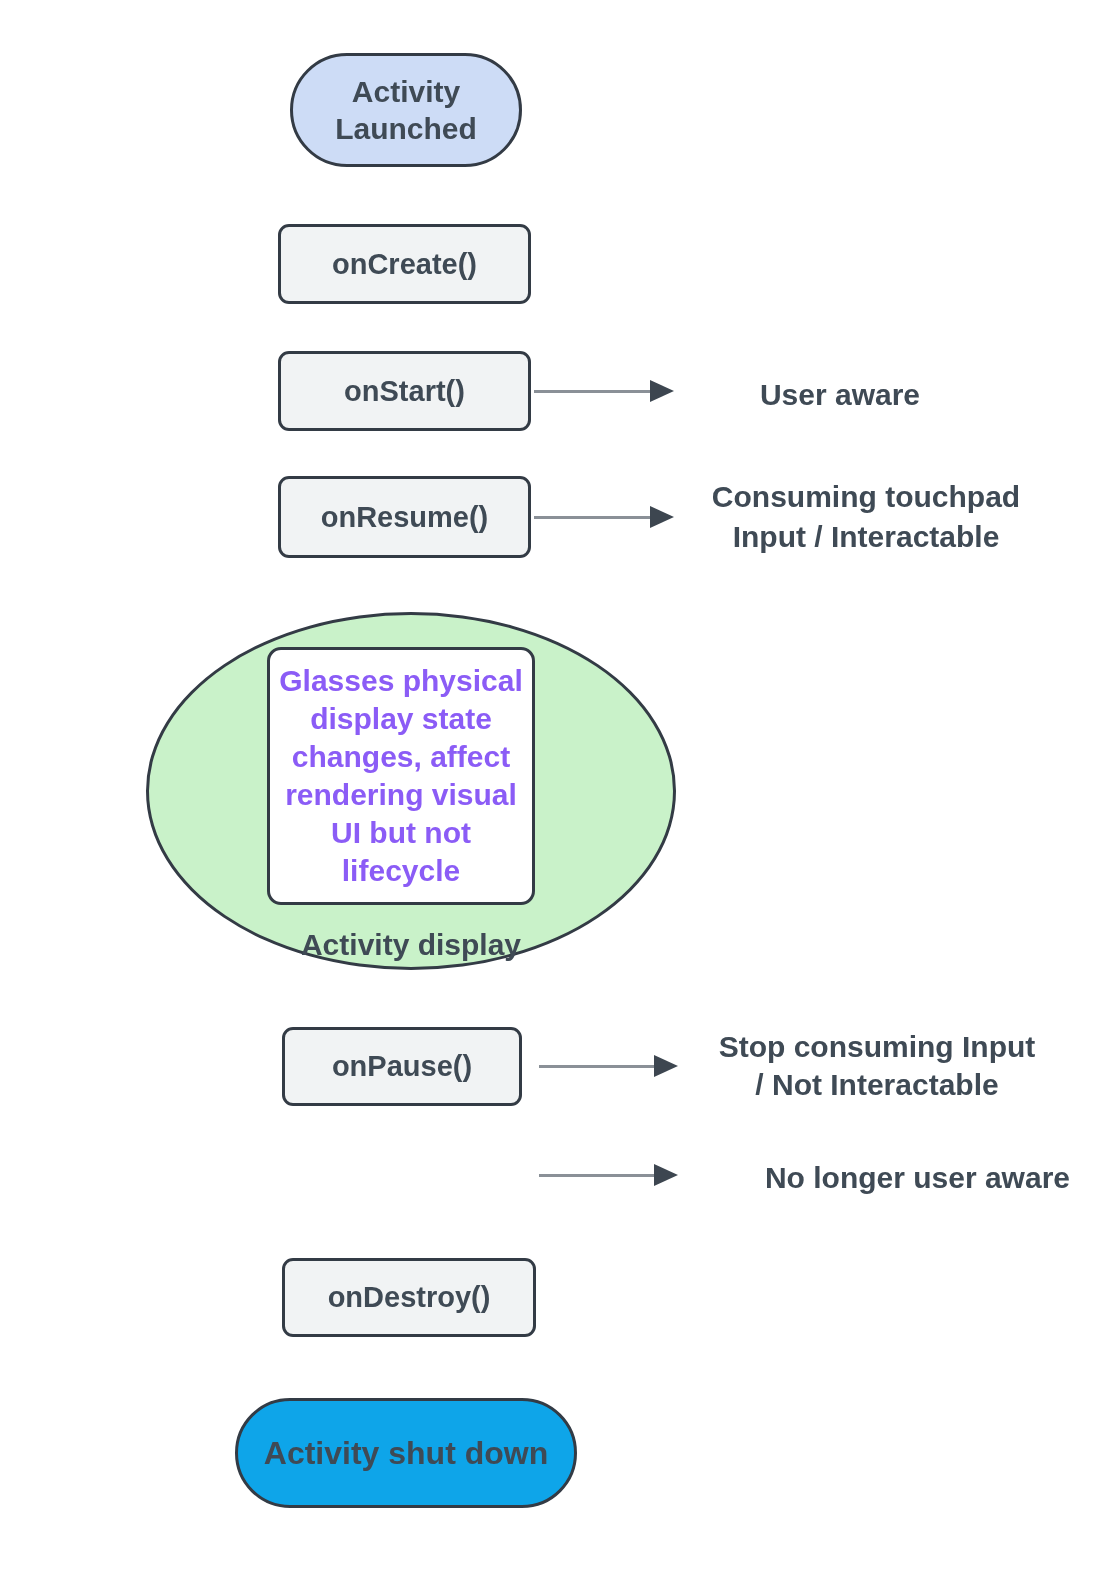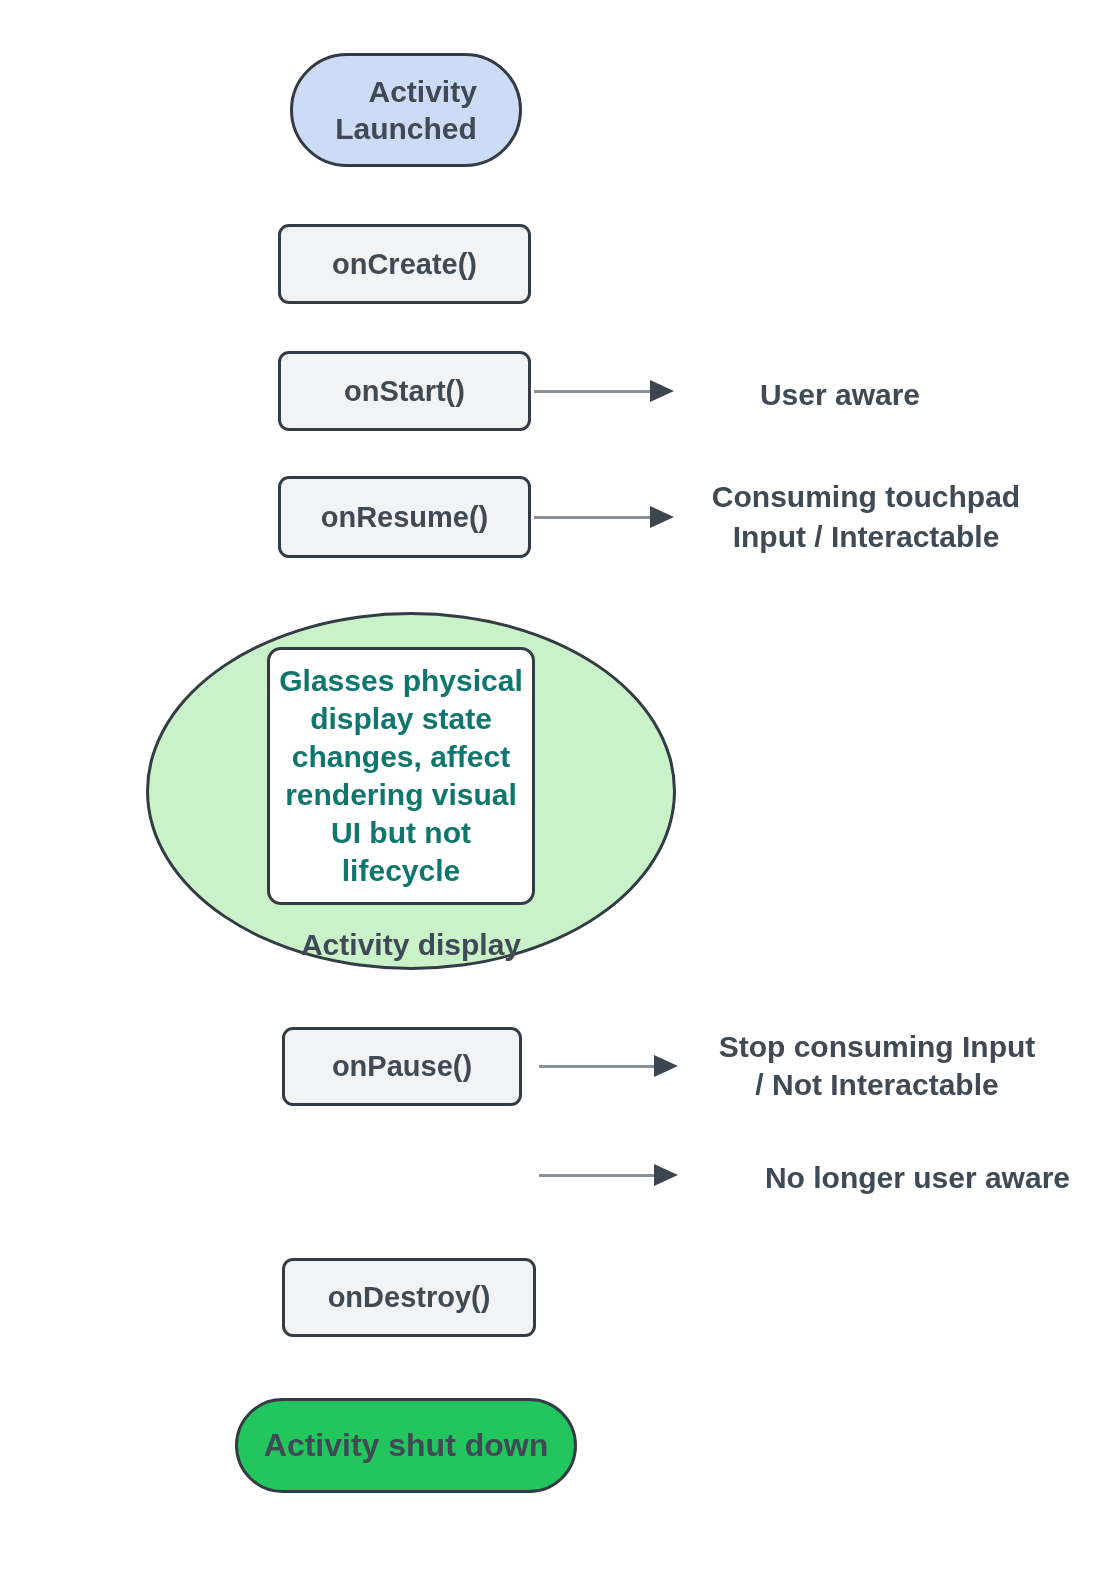--- a/index.html
+++ b/index.html
@@ -19,39 +19,39 @@
     border: 3px solid #333b45;
     display: flex;
     align-items: center;
     justify-content: center;
     text-align: center;
     white-space: pre-line;
   }
   .pill   { border-radius: 999px; }
   .cbox   { background: #f1f3f4; border-radius: 11px; font-size: 29px; }
   .pill-launched { left: 290px; top: 53px;  width: 232px; height: 114px;
-                   background: #cddcf6; font-size: 30px; line-height: 37px; text-align: right; }
-  .pill-shutdown { left: 235px; top: 1398px; width: 342px; height: 95px;
-                   background: #22c55e; font-size: 32px; }
+                   background: #cddcf6; font-size: 30px; line-height: 37px; }
+  .pill-shutdown { left: 235px; top: 1398px; width: 342px; height: 110px;
+                   background: #0ea5e9; font-size: 32px; }
 
   .box-oncreate  { left: 278px; top: 224px;  width: 253px; height: 80px; }
   .box-onstart   { left: 278px; top: 351px;  width: 253px; height: 80px; }
   .box-onresume  { left: 278px; top: 476px;  width: 253px; height: 82px; }
   .box-onpause   { left: 282px; top: 1027px; width: 240px; height: 79px; }
   .box-onstop    { left: 282px; top: 1136px; width: 254px; height: 79px; }
   .box-ondestroy { left: 282px; top: 1258px; width: 254px; height: 79px; }
 
   .ellipse {
     left: 146px; top: 612px; width: 530px; height: 358px;
     background: #c9f2c9; border-radius: 50%;
   }
   .note-box {
     left: 267px; top: 647px; width: 268px; height: 258px;
     background: #ffffff; border-radius: 14px;
-    font-size: 30px; line-height: 38px; color: #0f766e;
+    font-size: 30px; line-height: 38px; color: #8b5cf6;
   }
   .running-label {
     position: absolute;
     left: 146px; top: 928px; width: 530px;
     text-align: center; font-size: 30px;
   }
 
   .arrow {
     position: absolute;
     height: 3px;

